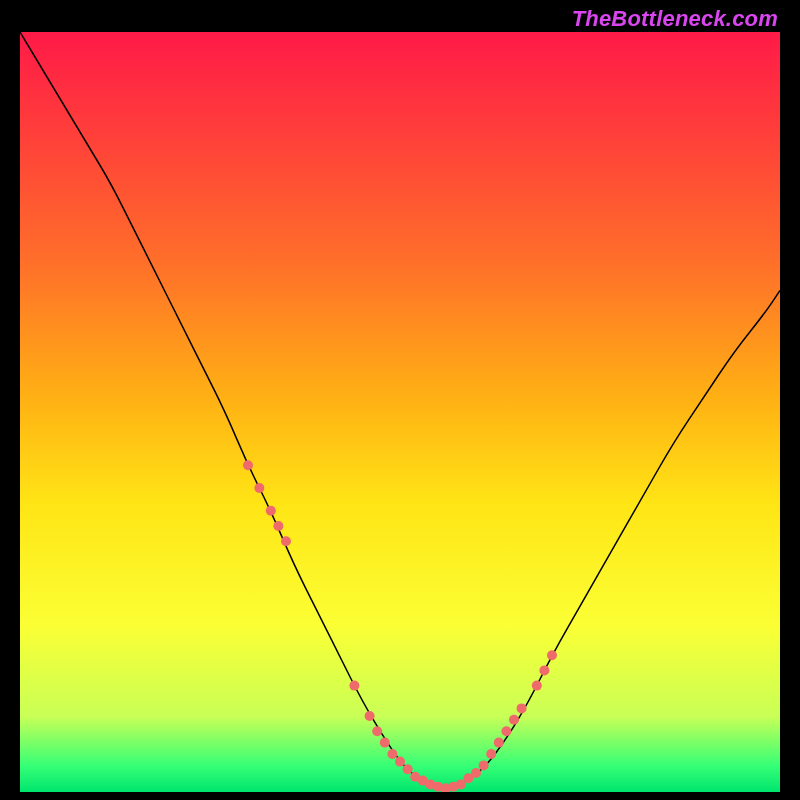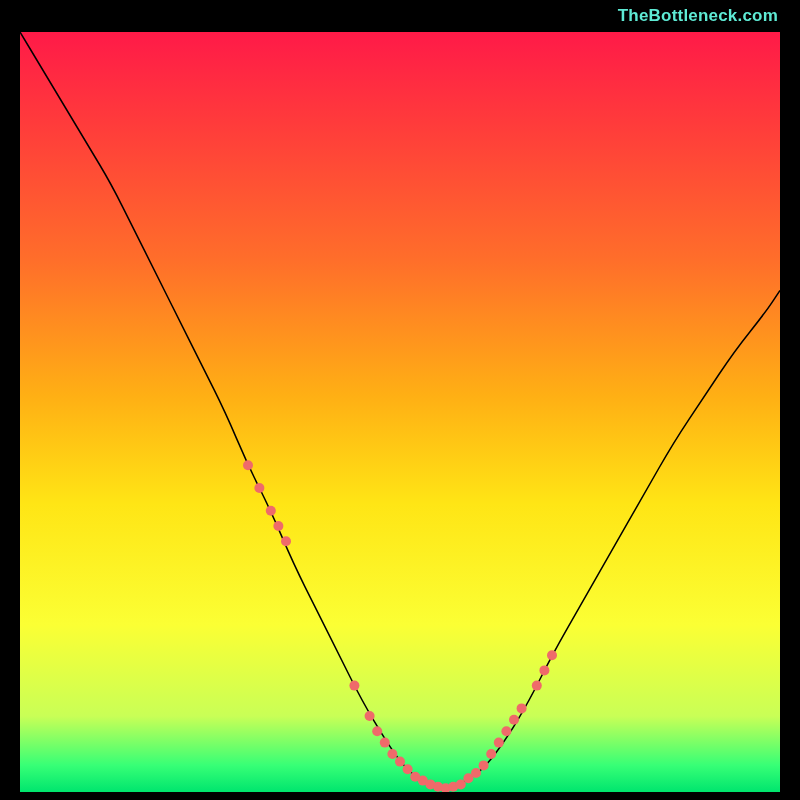--- a/index.html
+++ b/index.html
@@ -23,24 +23,25 @@
     position: absolute;
     left: 0;
     top: 0;
     width: 760px;
     height: 760px;
   }
   .watermark {
     position: absolute;
     top: 6px;
     right: 22px;
-    color: #5eead4;
-    font-size: 17px;
+    color: #d946ef;
+    font-size: 22px;
     font-weight: bold;
     letter-spacing: 0.2px;
+    font-style: italic;
   }
   svg { display: block; }
 </style>
 </head>
 <body>
 
 <div class="watermark">TheBottleneck.com</div>
 
 <div class="frame">
   <svg class="plot-area" width="760" height="760" viewBox="0 0 760 760">

